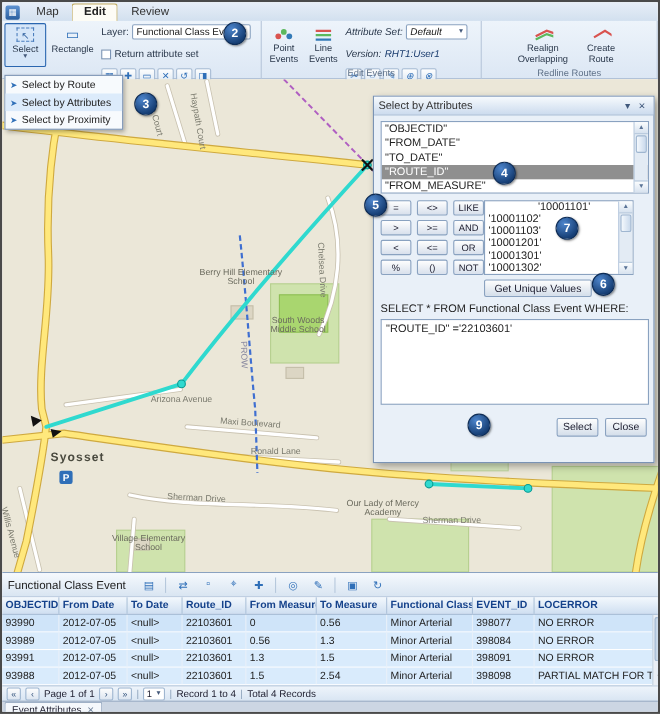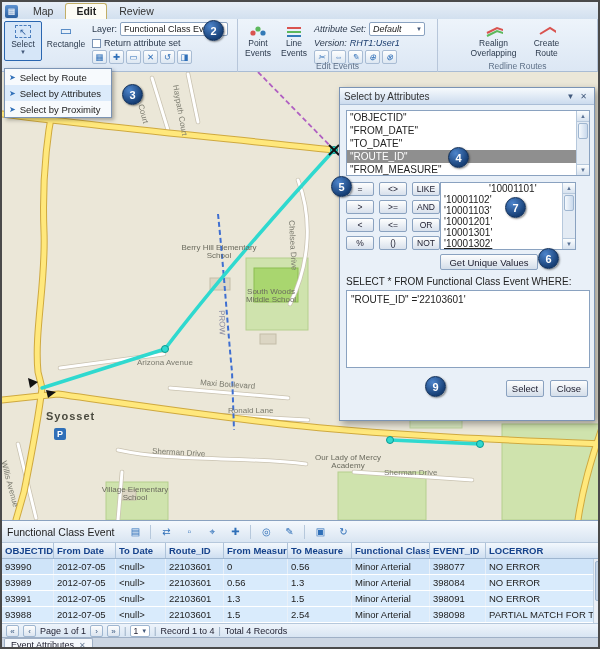--- a/index.html
+++ b/index.html
@@ -18,21 +18,21 @@
   .ribbon-body { display:flex; height:53px; }
   .rgroup { position:relative; padding:2px 2px 11px 2px; border-right:1px solid #b7c6da; display:flex; }
   .rgroup-label { position:absolute; bottom:0; left:0; right:0; text-align:center;
     font-size:8.5px; color:#5f7188; line-height:11px; }
   .rbtn { display:flex; flex-direction:column; align-items:center; justify-content:flex-start;
     font-size:8.5px; color:#2c3a4d; padding:2px 1px; border:1px solid transparent; border-radius:2px; text-align:center; line-height:1.1; }
   .rbtn.active { border:1px solid #2a66b0; background:#d6e6f8; }
   .rbtn .bigicon { width:18px; height:15px; display:flex; align-items:center; justify-content:center; margin-bottom:1px; }
   .sel-box { width:16px; height:13px; border:1px dashed #4a7dbd; font-size:9px; color:#2a5c9c; line-height:12px; text-align:center; }
   .drop-arrow { font-size:6px; color:#44597a; }
-  .field-col { display:flex; flex-direction:column; gap:2px; padding:1px 2px; font-size:9px; color:#2c3a4d; }
+  .field-col { display:flex; flex-direction:column; gap:8px; padding:1px 2px; font-size:9px; color:#2c3a4d; }
   .frow { display:flex; align-items:center; gap:3px; }
   .selectbox { background:#fff; border:1px solid #8aa2c0; border-radius:2px; height:14px;
     font-size:9px; color:#222; display:flex; align-items:center; padding:0 2px 0 3px; }
   .selectbox .txt { flex:1; white-space:nowrap; overflow:hidden; }
   .chk { width:9px; height:9px; border:1px solid #7a93b4; background:#fff; }
   .ic { width:15px; height:14px; border:1px solid #a8bcd4; border-radius:2px;
     background:linear-gradient(#fdfefe,#dde7f2); font-size:8.5px; color:#2f6fb8;
     display:inline-flex; align-items:center; justify-content:center; }
   .icrow { display:flex; gap:2px; }
 
@@ -390,21 +390,21 @@
       <div class="opbtn">()</div>
       <div class="opbtn">NOT</div>
     </div>
 
     <div class="listbox valuelist">
       <div class="li" style="height:11px;line-height:11px;padding-left:48px;">'10001101'</div>
       <div class="li" style="height:11px;line-height:11px;">'10001102'</div>
       <div class="li" style="height:11px;line-height:11px;">'10001103'</div>
       <div class="li" style="height:11px;line-height:11px;">'10001201'</div>
       <div class="li" style="height:11px;line-height:11px;">'10001301'</div>
-      <div class="li" style="height:11px;line-height:11px;text-decoration:underline;">'10001302'</div>
+      <div class="li" style="height:11px;line-height:11px;">'10001302'</div>
       <div class="vscroll">
         <div class="arr">▲</div>
         <div class="thumb"></div>
         <div class="arr b">▼</div>
       </div>
     </div>
 
     <div class="btn guv">Get Unique Values</div>
 
     <div class="where-label">SELECT * FROM Functional Class Event WHERE:</div>

